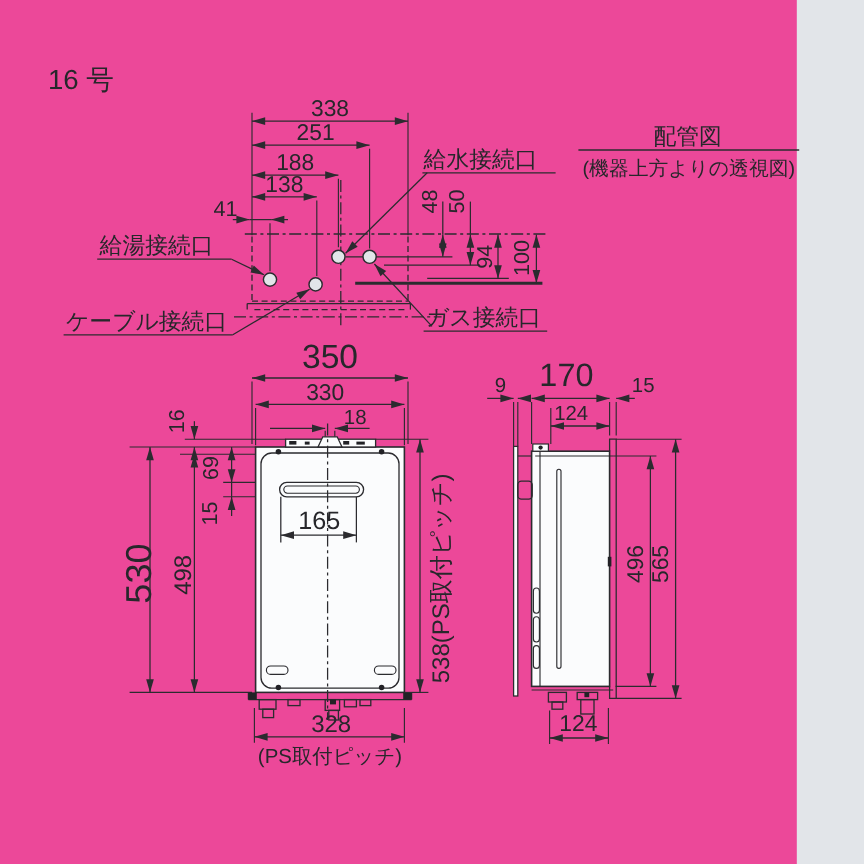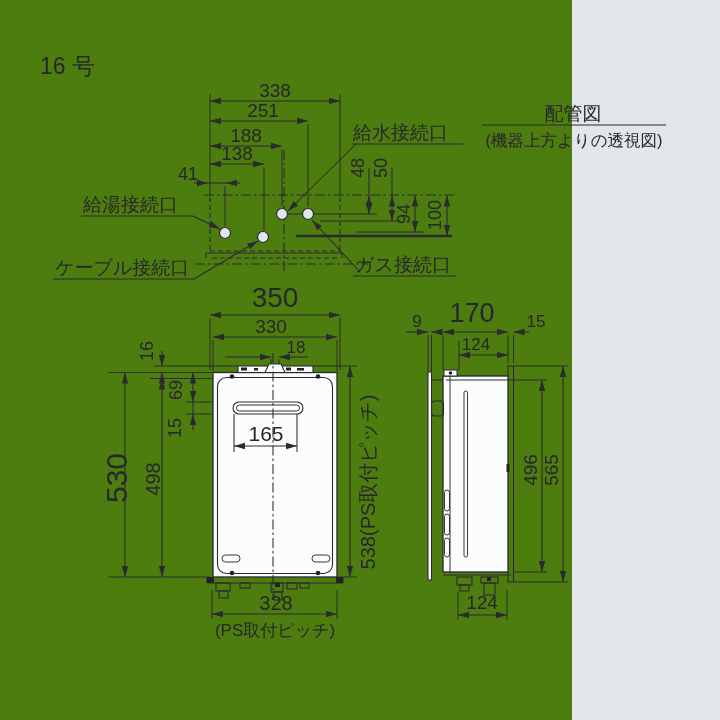--- a/index.html
+++ b/index.html
@@ -2,21 +2,21 @@
 <html><head>
 <meta charset="utf-8">
 <style>
   html,body{margin:0;padding:0;}
   body{
     width:720px;height:720px;
     background:#e2e5e9;
     font-family:"Liberation Sans","DejaVu Sans",sans-serif;
     overflow:hidden;
   }
-  #stage{position:relative;width:572px;height:720px;background:#4d7c0f;}
+  #stage{position:relative;width:664px;height:720px;background:#ec4899;}
   svg{position:absolute;left:0;top:0;}
   svg text{
     fill:#27272b;
     font-family:"Liberation Sans","DejaVu Sans",sans-serif;
   }
   .thin{stroke:#2b2b2f;stroke-width:1.05;fill:none;}
   .thick{stroke:#2b2b2f;stroke-width:2.6;fill:none;}
   .dim{stroke:#2b2b2f;stroke-width:1.05;fill:none;}
   .ext{stroke:#2b2b2f;stroke-width:0.95;fill:none;}
   .dashed{stroke:#2b2b2f;stroke-width:1.1;fill:none;stroke-dasharray:5 3;}

